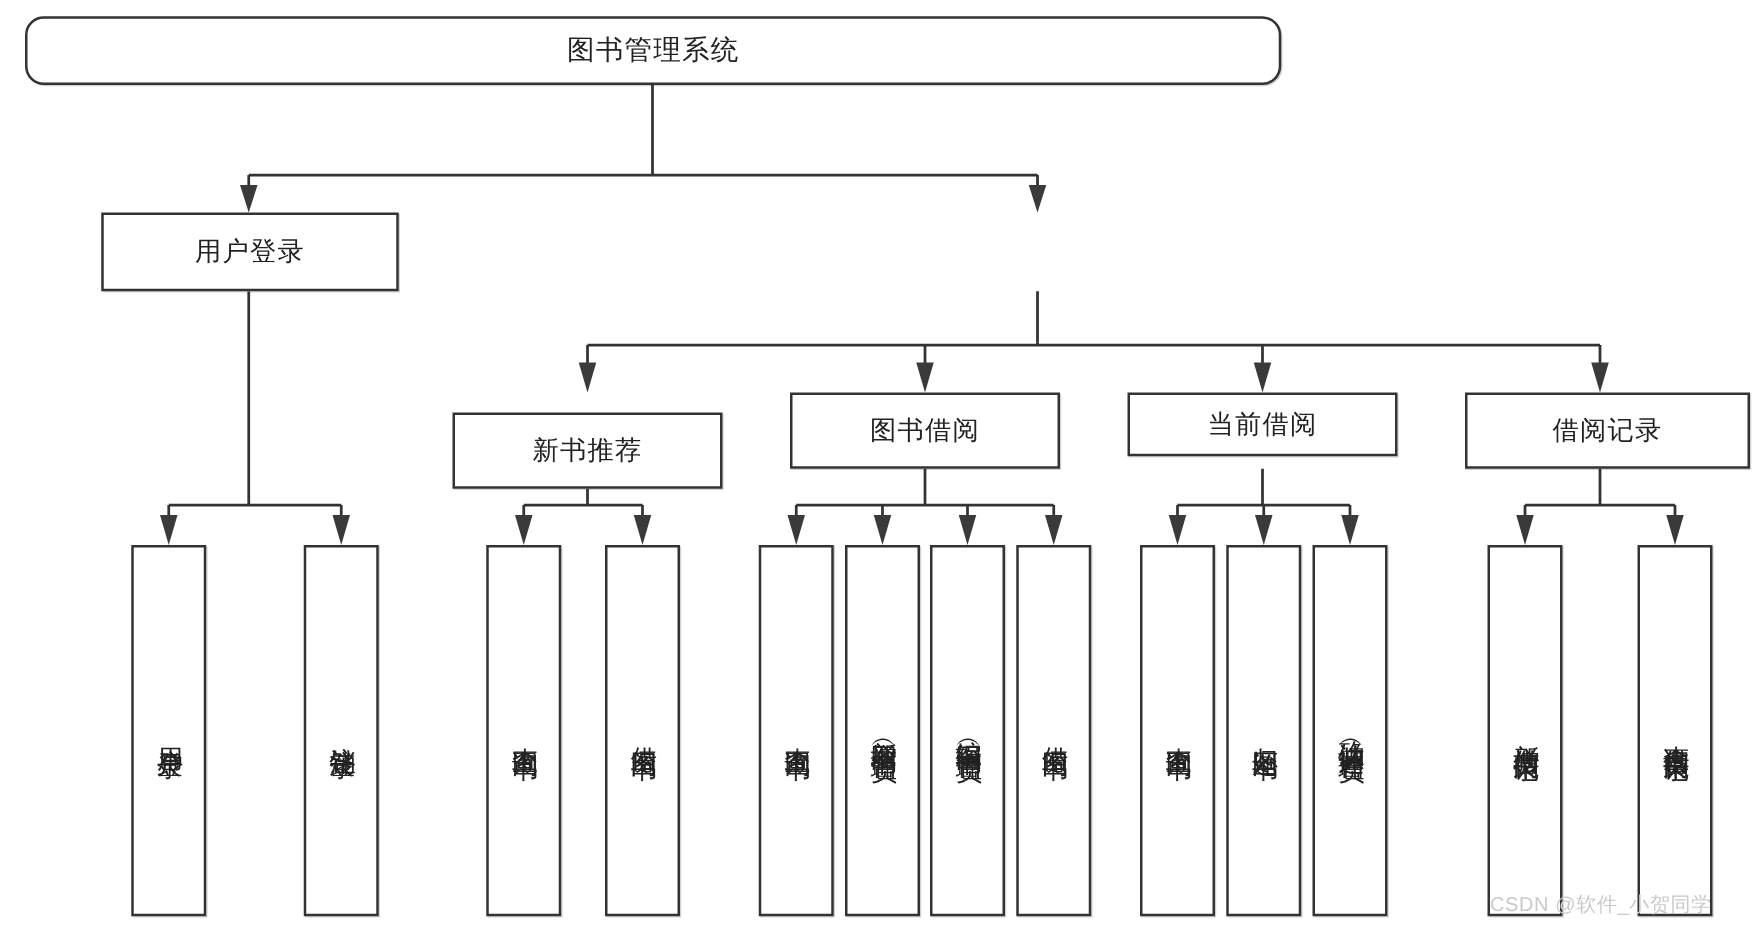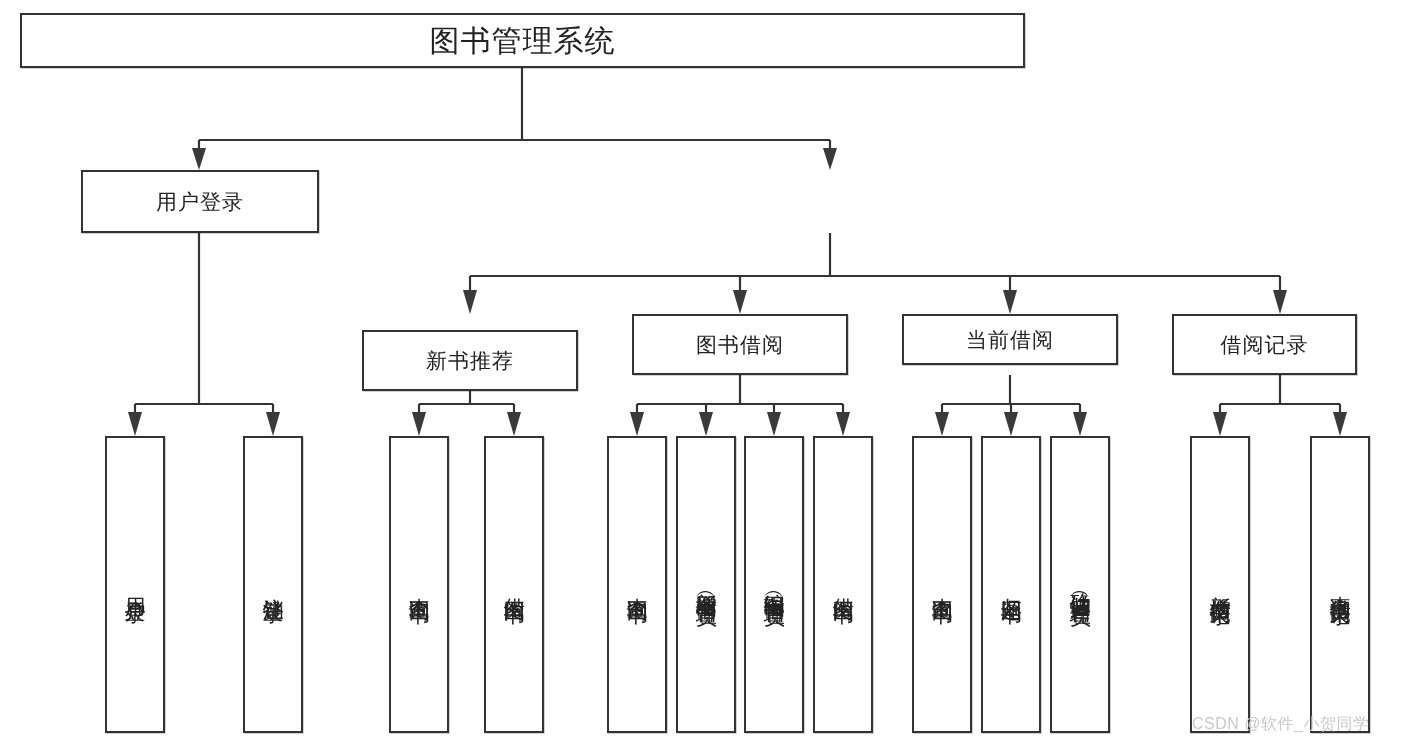--- a/index.html
+++ b/index.html
@@ -48,21 +48,22 @@
     justify-content: center;
     text-align: center;
   }
   .node.vert .label {
     writing-mode: vertical-rl;
     text-orientation: upright;
     white-space: normal;
     max-height: 100%;
   }
   #root-node {
-    font-size: 30px;
+    font-size: 22px;
+    border-radius: 15px;
   }
   .watermark {
     position: absolute;
     color: #c9c9c9;
     font-size: 16px;
     white-space: nowrap;
     letter-spacing: 0.5px;
     pointer-events: none;
   }
   svg.edges {
@@ -163,21 +164,21 @@
 
   <div class="node horiz" style="left:362px; top:330px; width:216px; height:61px;">
     <span class="label">新书推荐</span>
   </div>
   <div class="node horiz" style="left:632px; top:314px; width:216px; height:61px;">
     <span class="label">图书借阅</span>
   </div>
   <div class="node horiz" style="left:902px; top:314px; width:216px; height:51px;">
     <span class="label">当前借阅</span>
   </div>
-  <div class="node horiz" style="left:1172px; top:314px; width:185px; height:61px;">
+  <div class="node horiz" style="left:1172px; top:314px; width:228px; height:61px;">
     <span class="label">借阅记录</span>
   </div>
 
   <div class="node vert" style="left:105px; top:436px; width:60px; height:297px;">
     <span class="label">用户登录</span>
   </div>
   <div class="node vert" style="left:243px; top:436px; width:60px; height:297px;">
     <span class="label">注销登录</span>
   </div>
 

